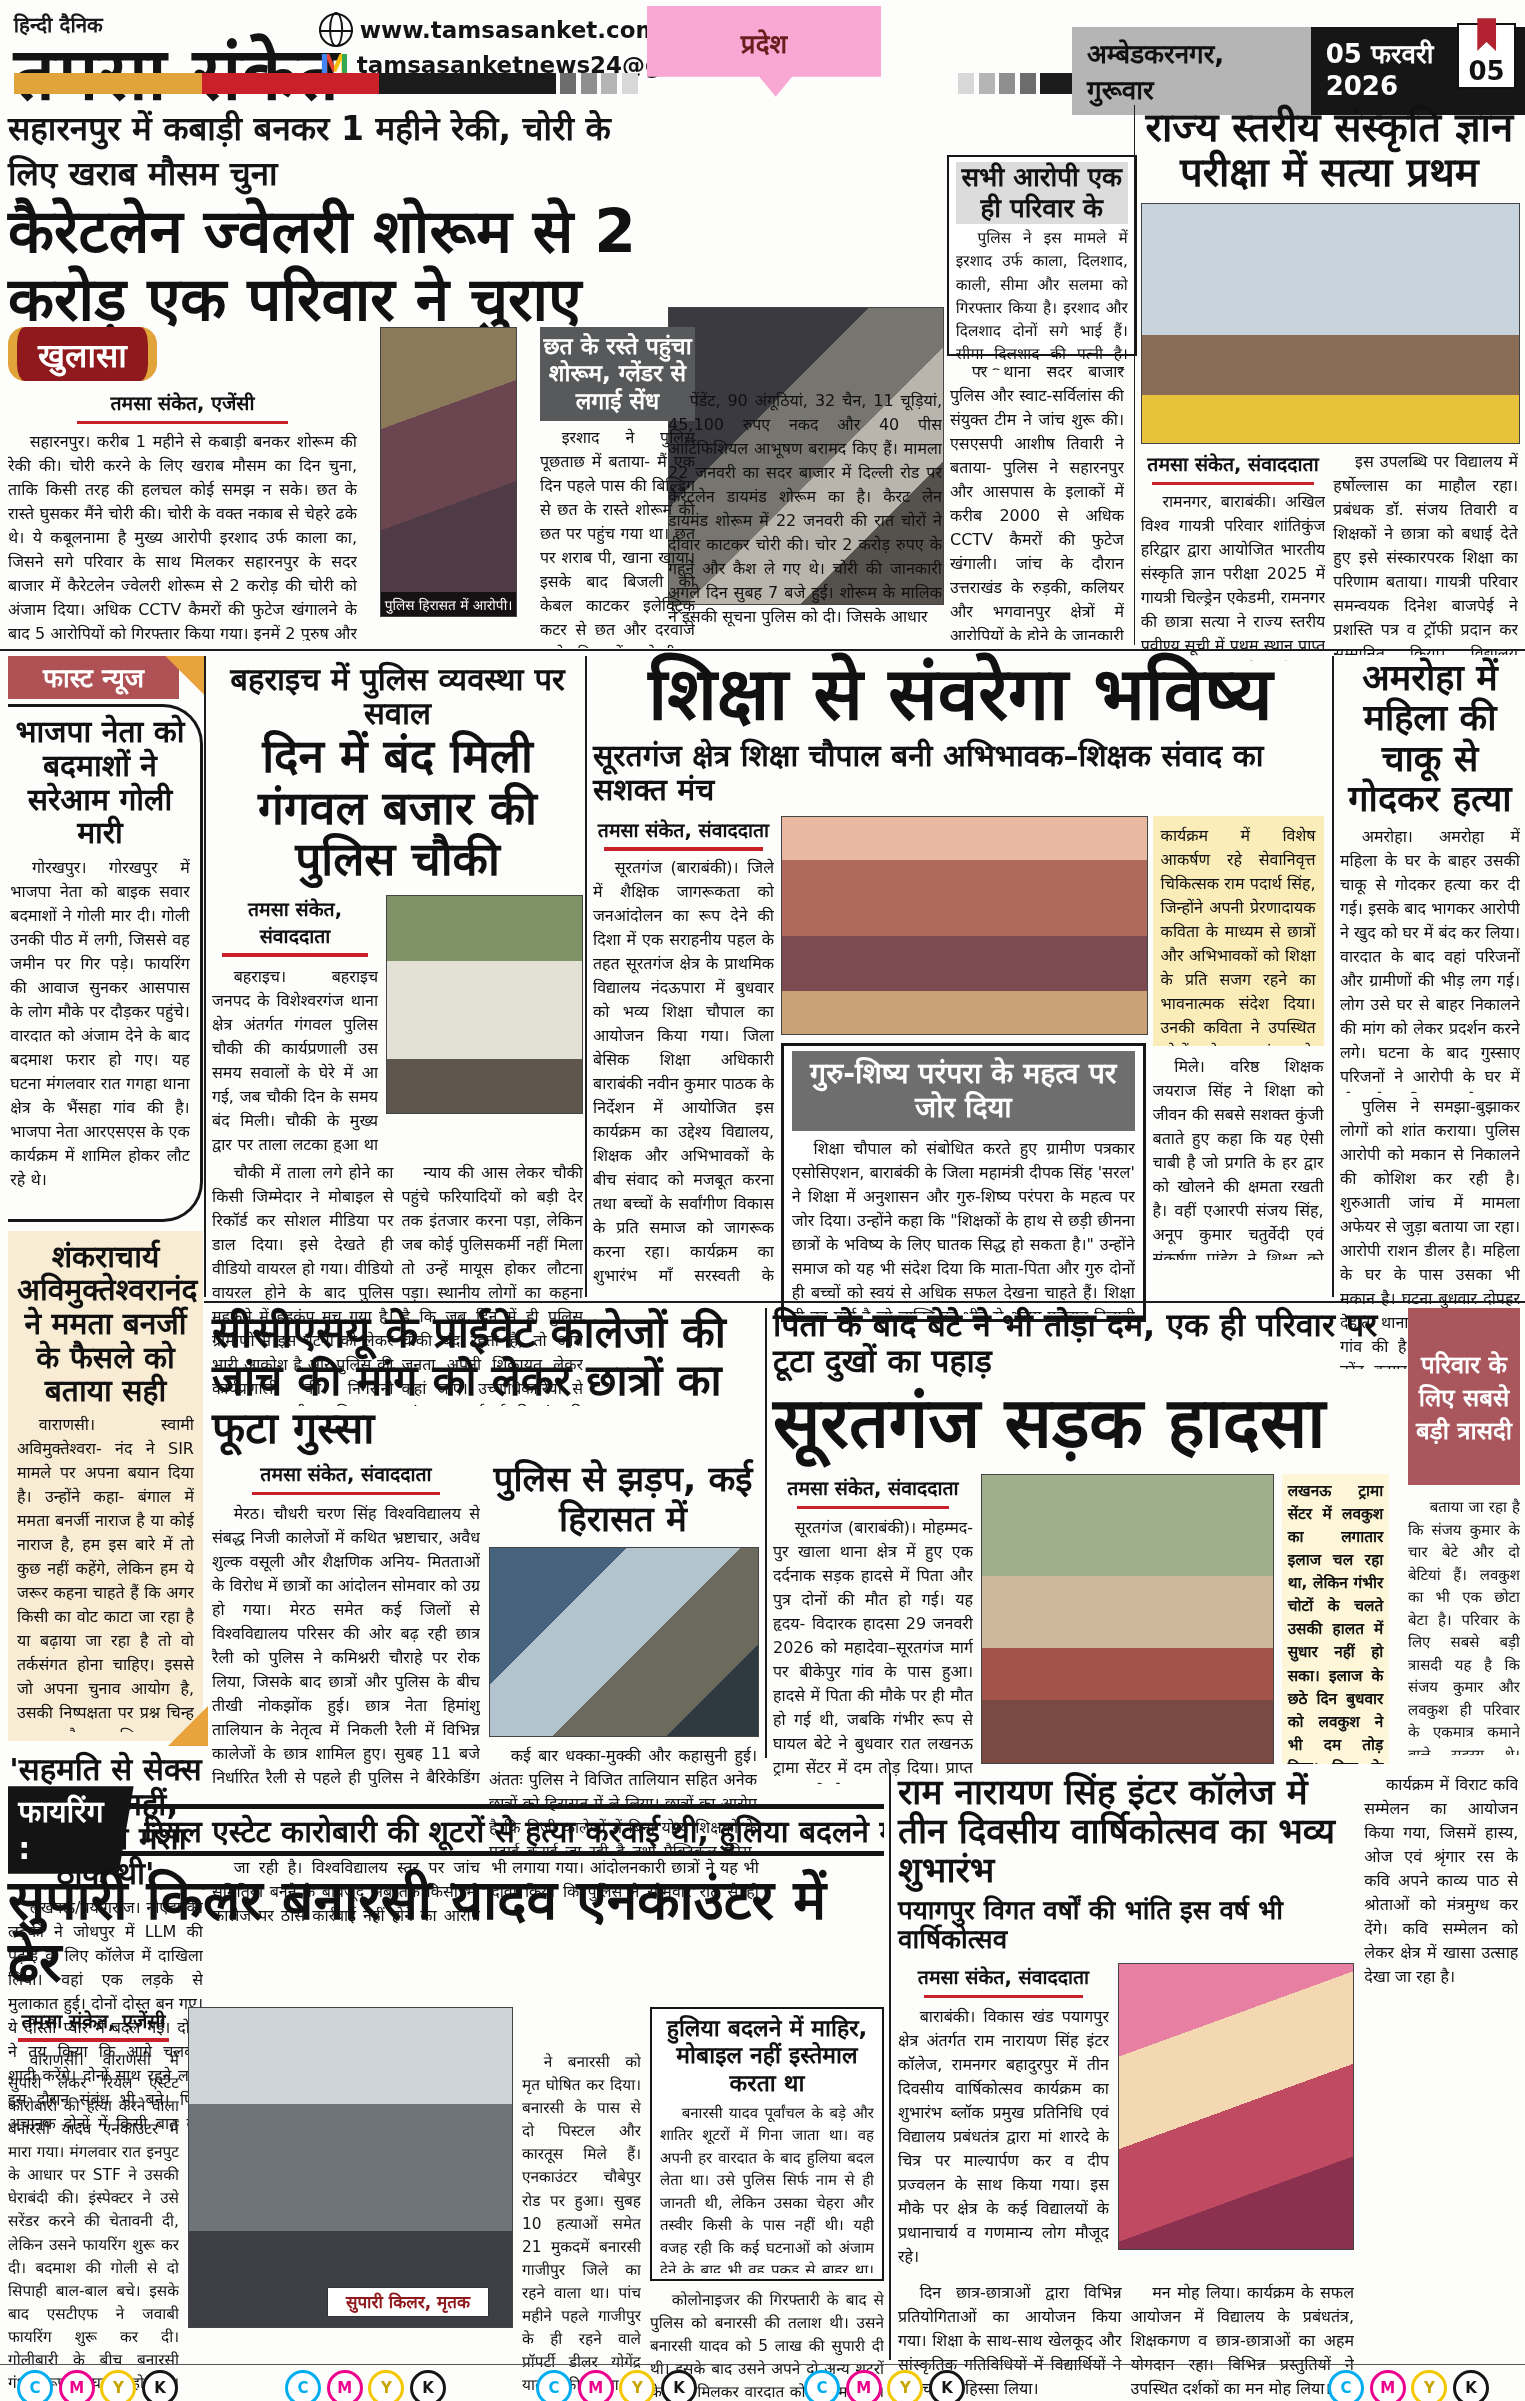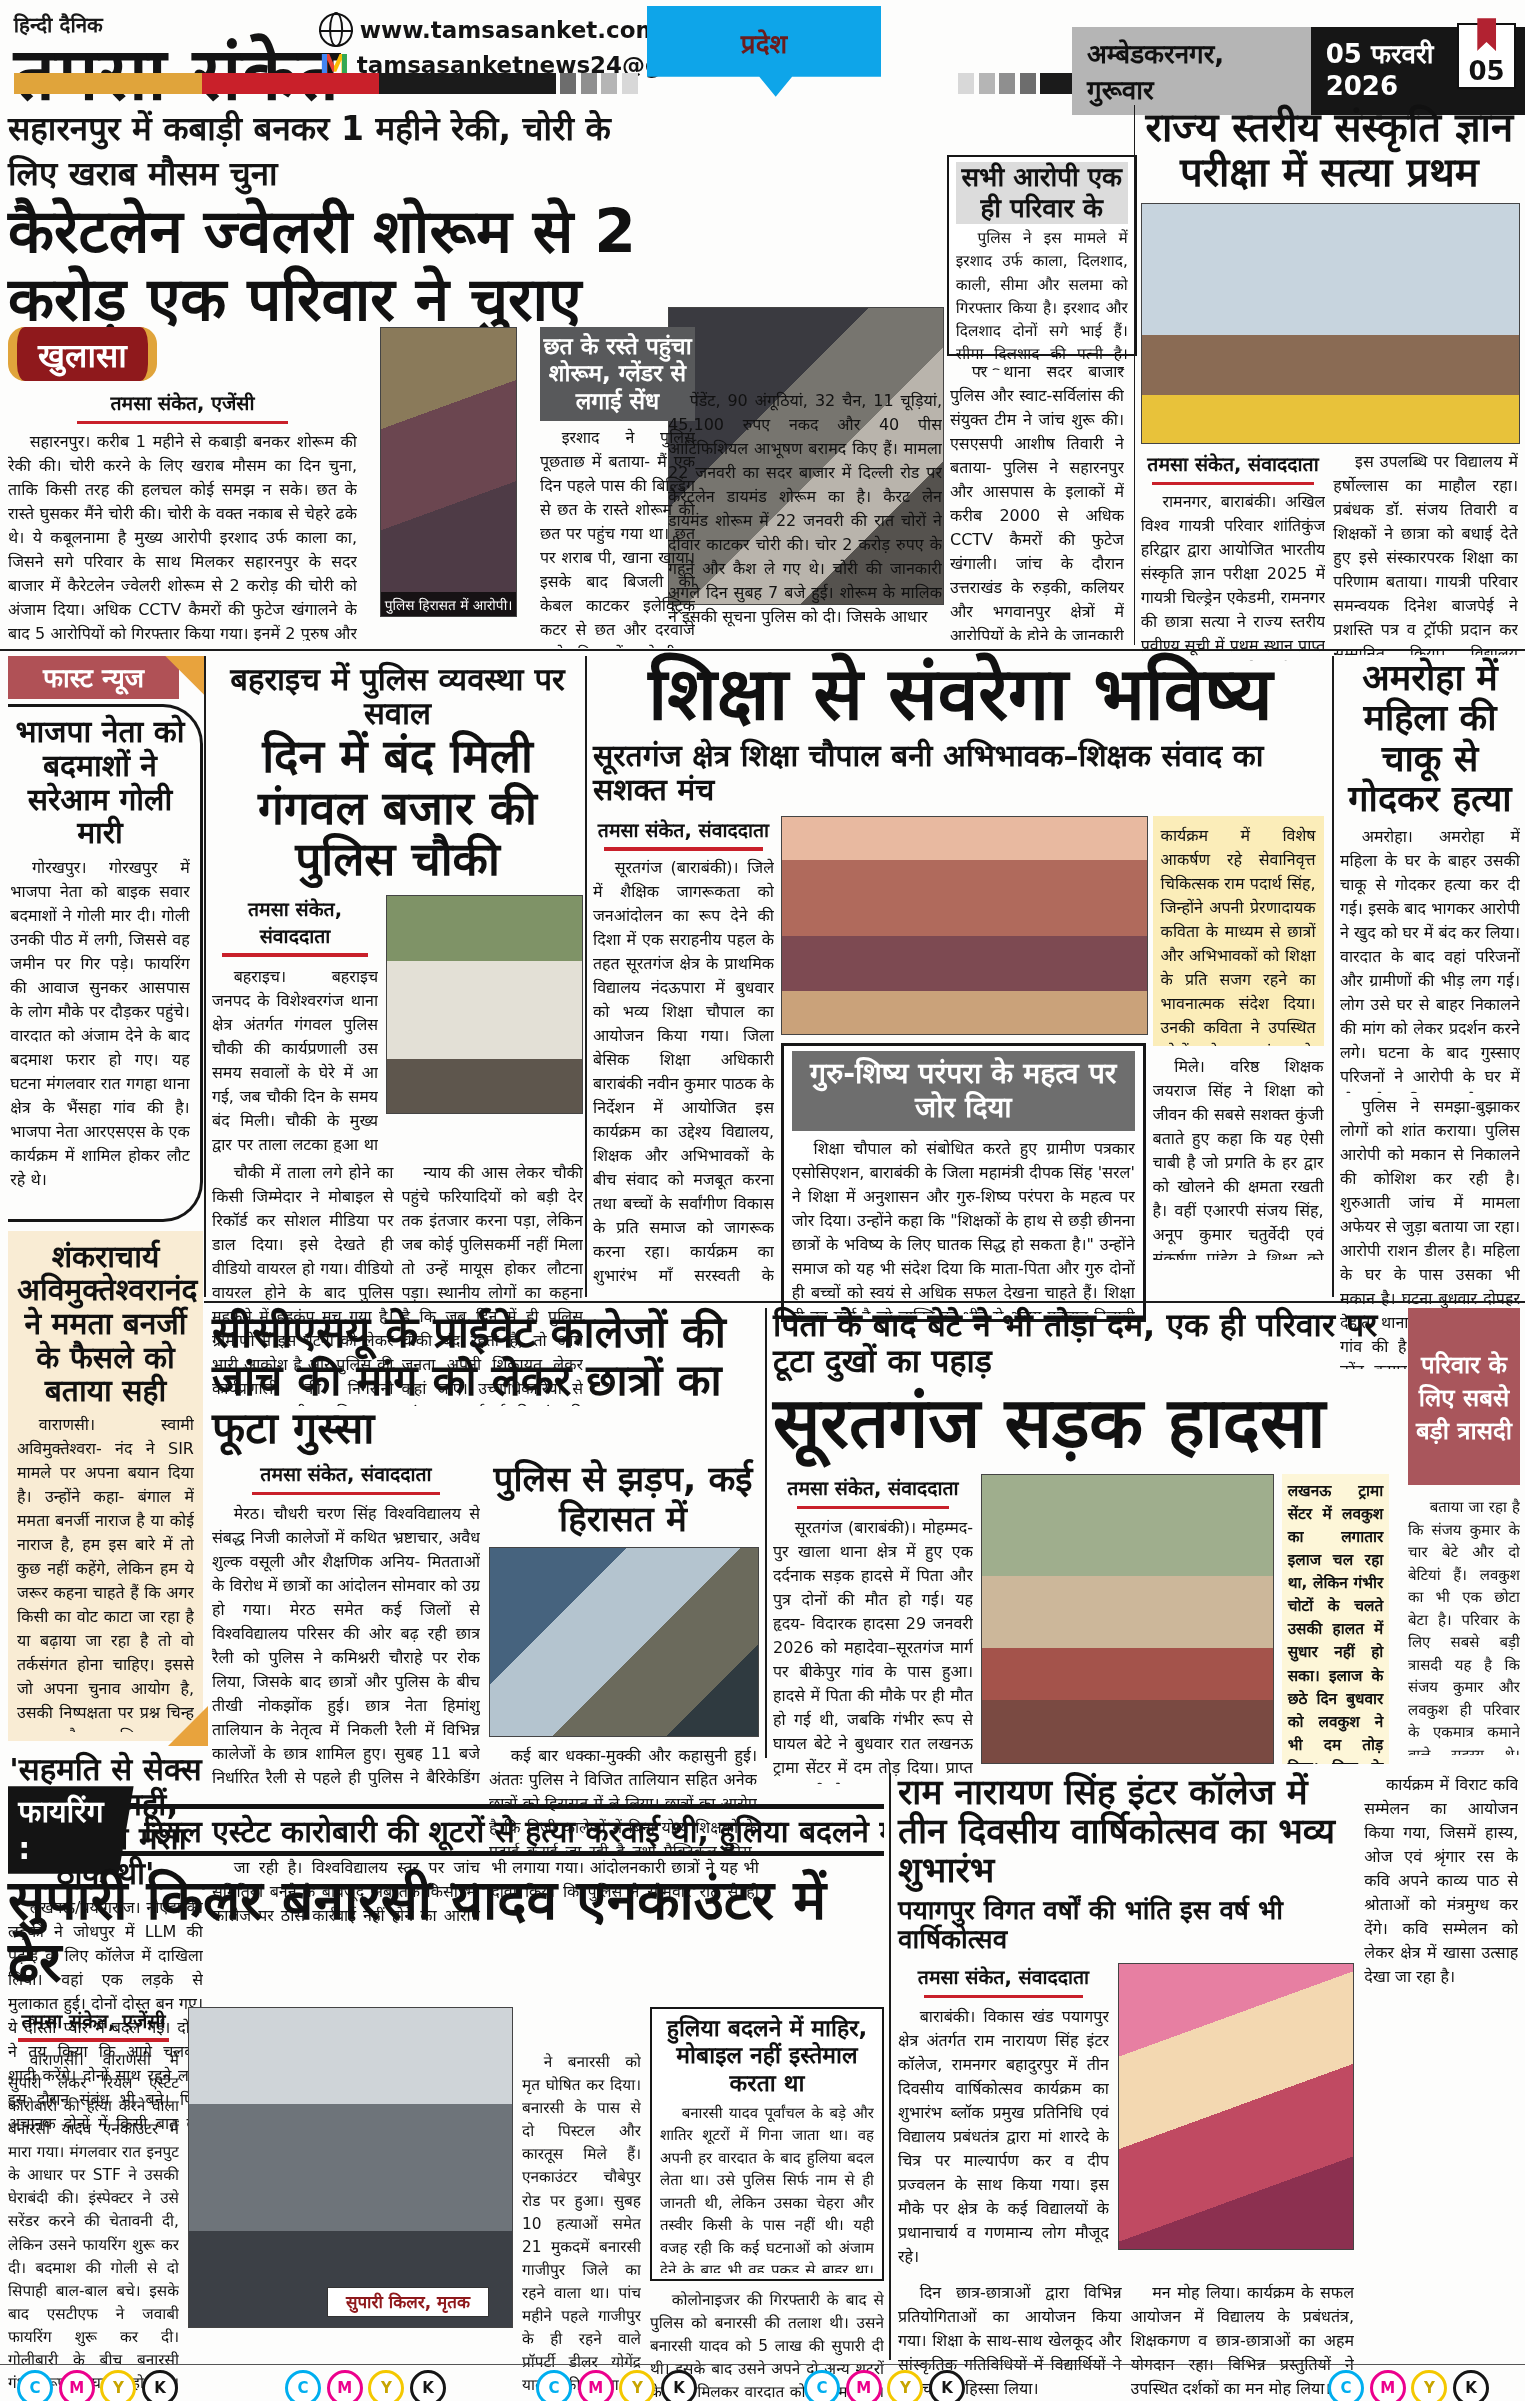--- a/index.html
+++ b/index.html
@@ -7,21 +7,21 @@
   .abs{position:absolute;}
   
   .tagline{font-size:20.5px;font-weight:bold;color:#1a1a1a;}
   .paper-title{font-size:72px;font-weight:800;line-height:1.02;color:#141414;letter-spacing:0.6px;}
   .contact-row{display:flex;align-items:center;gap:6.8px;font-size:23px;font-weight:800;color:#141414;}
   .globe{width:30px;height:30px;border:2.3px solid #111;border-radius:50%;position:relative;flex:0 0 auto;}
   .globe::before{content:"";position:absolute;left:50%;top:-2.3px;bottom:-2.3px;width:46%;transform:translateX(-50%);border:2.3px solid #111;border-radius:50%;box-sizing:border-box;}
   .globe::after{content:"";position:absolute;top:50%;left:-2.3px;right:-2.3px;height:0;border-top:2.3px solid #111;}
   .gmailM{font-size:31px;font-weight:800;background:linear-gradient(90deg,#4285f4 0 25%,#ea4335 25% 50%,#fbbc05 50% 75%,#34a853 75% 100%);-webkit-background-clip:text;background-clip:text;color:transparent;line-height:1;}
   .barseg{height:20.5px;display:inline-block;}
-  .ribbon{background:#0ea5e9;clip-path:polygon(0 0,100% 0,100% 78%,62% 78%,55% 100%,48% 78%,0 78%);display:flex;align-items:center;justify-content:center;}
+  .ribbon{background:#f9a8d4;clip-path:polygon(0 0,100% 0,100% 78%,62% 78%,55% 100%,48% 78%,0 78%);display:flex;align-items:center;justify-content:center;}
   .ribbon span{font-size:26px;font-weight:800;color:#6b1d1d;padding-bottom:17px;}
   .datechip{background:#b5b5b5;color:#101010;font-size:26px;font-weight:800;padding:8px 15px;}
   .datechip.black{background:#161616;color:#fff;}
   .pagebox{width:55px;height:62px;background:#fff;border:2.3px solid #111;position:relative;text-align:center;}
   .pagebook{position:absolute;top:-6.8px;left:50%;transform:translateX(-50%);width:19.4px;height:33px;background:#b22231;clip-path:polygon(0 0,100% 0,100% 100%,50% 72%,0 100%);}
   .pagebox .num{position:absolute;bottom:1.1px;left:0;right:0;font-size:26px;font-weight:800;color:#111;}
   
   .kicker{font-weight:800;color:#141414;}
   .headline{font-weight:800;color:#111;line-height:1.12;}
   .byline{font-size:19.4px;font-weight:800;text-align:center;}

